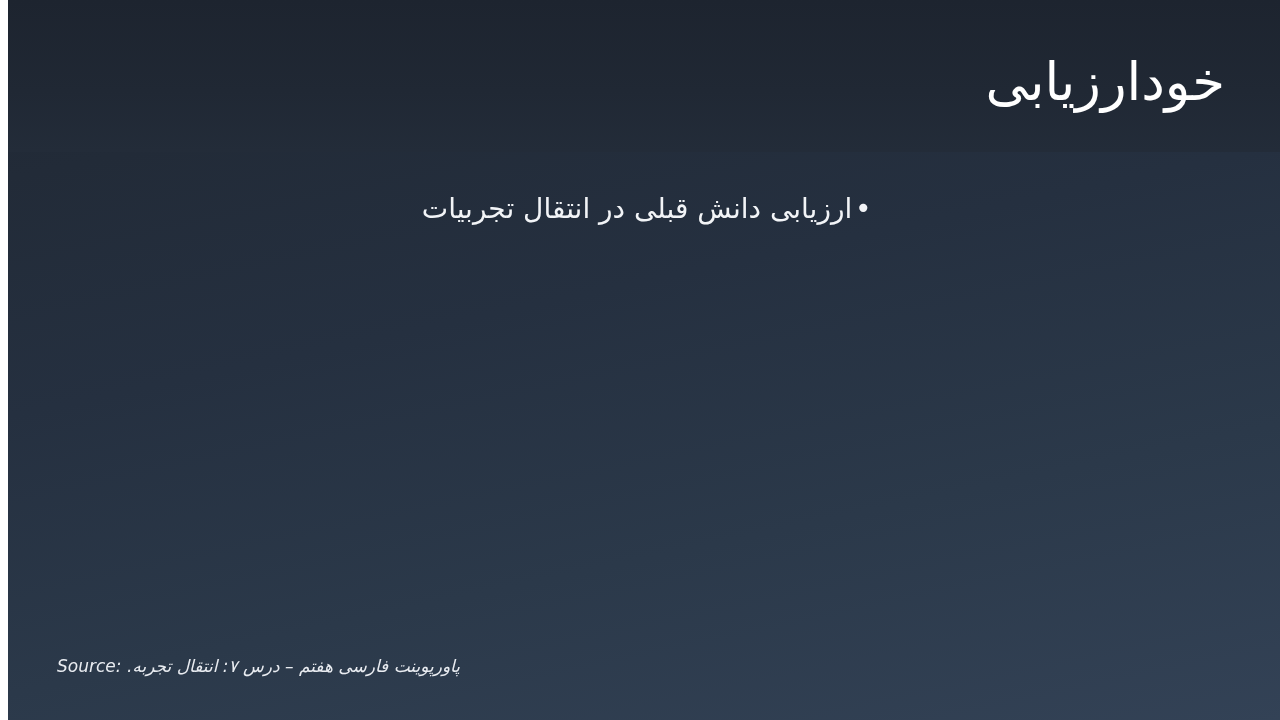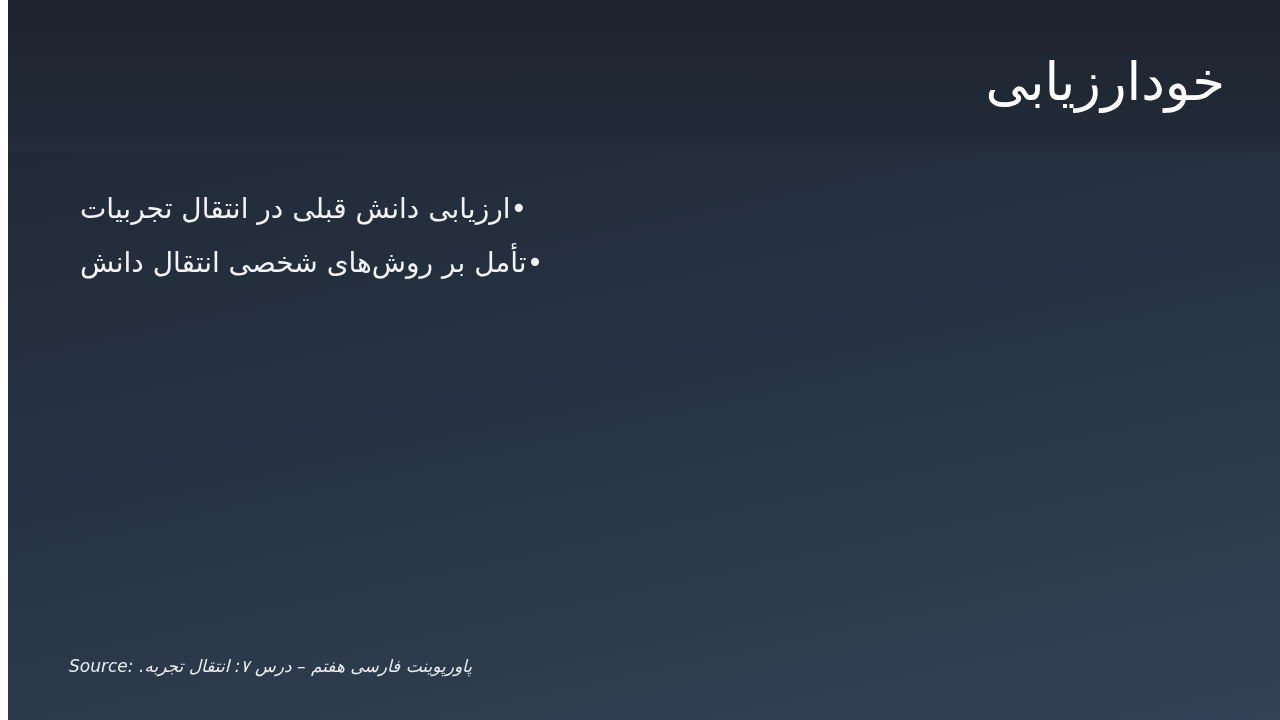--- a/index.html
+++ b/index.html
@@ -37,25 +37,25 @@
     font-size: 53px;
     line-height: 1.15;
     color: #ffffff;
     font-weight: 400;
     text-align: right;
     direction: rtl;
     letter-spacing: 0px;
   }
   .body-list {
     position: absolute;
-    left: 72px;
+    left: 57px;
     top: 182px;
     width: 1166px;
     direction: rtl;
-    text-align: left;
+    text-align: center;
     list-style: none;
     margin: 0;
     padding: 0;
     text-decoration: underline;
   }
   .bullet-row {
     position: relative;
     display: block;
     color: #f2f4f7;
     font-size: 28px;
@@ -69,21 +69,21 @@
     color: #f2f4f7;
     font-size: 28px;
     vertical-align: baseline;
   }
   .bullet-text {
     display: inline-block;
     vertical-align: baseline;
   }
   .source {
     position: absolute;
-    left: 61px;
+    left: 49px;
     top: 656px;
     font-size: 17px;
     color: #e9ecf1;
     font-style: italic;
     direction: ltr;
     text-align: left;
     white-space: nowrap;
   }
   .source .src-label {
     font-style: italic;
@@ -99,23 +99,20 @@
 <body>
 
 <div class="slide">
 
   <div class="title">خودارزیابی</div>
 
   <ul class="body-list">
     <li class="bullet-row">
       <span class="bullet-dot">•</span><span class="bullet-text">ارزیابی دانش قبلی در انتقال تجربیات</span>
     </li>
-    <li class="bullet-row">
-      <span class="bullet-dot">•</span><span class="bullet-text">تأمل بر روش‌های شخصی انتقال دانش</span>
-    </li>
   </ul>
 
   <div class="source">
     <span class="src-label">Source:</span>
     <span class="src-value">پاورپوینت فارسی هفتم – درس ۷: انتقال تجربه.</span>
   </div>
 
 </div>
 
 </body></html>

